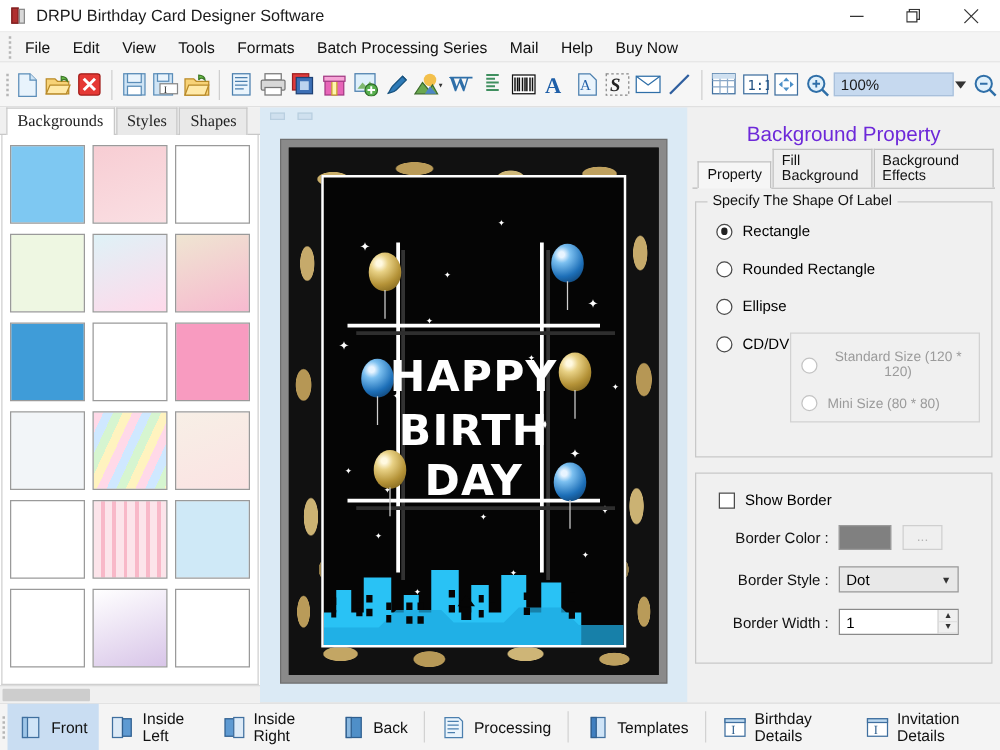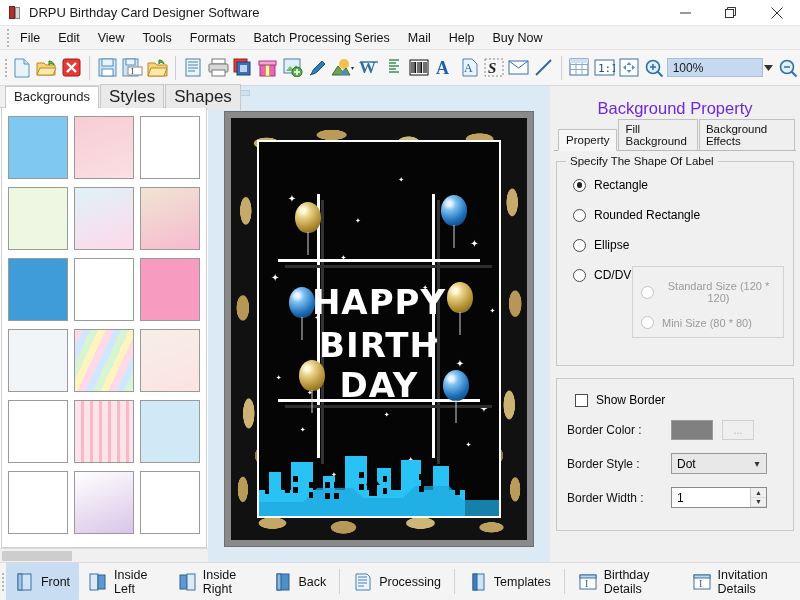--- a/index.html
+++ b/index.html
@@ -46,22 +46,22 @@
     width:108px; height:19px; background:#c6d9ef; border:1px solid #a9c0db;
     display:flex; align-items:center; padding-left:5px; font-size:12px; color:#1a1a1a;
   }
   .zoomarrow { width:14px; height:19px; display:flex; align-items:center; justify-content:center; }
 
   
   .body { flex:1; display:flex; min-height:0; background:#f0f0f0; }
 
   
   .leftpanel { width:208px; flex:none; display:flex; flex-direction:column; background:#ffffff; position:relative; }
-  .ltabs { display:flex; align-items:center; height:22px; padding-left:5px; background:#f0f0f0; flex:none; border-bottom:1px solid #c8c8c8; }
-  .ltab { padding:2px 8px 3px; font-size:17px; background:#e9e9e9; border:1px solid #c8c8c8; border-bottom:none; margin-right:1px; color:#222; }
+  .ltabs { display:flex; align-items:flex-start; height:22px; padding-left:5px; background:#f0f0f0; flex:none; border-bottom:1px solid #c8c8c8;font-family:Liberation Serif, serif; }
+  .ltab { padding:2px 8px 3px; font-size:13px; background:#e9e9e9; border:1px solid #c8c8c8; border-bottom:none; margin-right:1px; color:#222; }
   .ltab.active { background:#ffffff; border-bottom:1px solid #fff; margin-bottom:-1px; font-size:13px; padding-bottom:4px; }
   .thumbwrap { flex:1; overflow:hidden; background:#fff; border:1px solid #cfcfcf; border-top:none; margin:0 1px; }
   .thumbgrid { display:grid; grid-template-columns:repeat(3,1fr); gap:8px 6px; padding:8px 6px; }
   .thumb { height:63px; border:1px solid #9a9a9a; overflow:hidden; position:relative; background:#fff; }
   .hscroll { height:14px; background:#f0f0f0; border-top:1px solid #dcdcdc; display:flex; align-items:center; flex:none; }
   .hscroll .thumbbar { height:10px; width:70px; background:#cdcdcd; margin-left:2px; border-radius:1px;}
 
   
   .centerwrap { flex:1; min-width:0; display:flex; flex-direction:column; background:#dbeaf5; padding:2px; }
   .canvas-top { height:10px; background:#dbeaf5; display:flex; align-items:center; gap:10px; padding-left:6px; flex:none;}
@@ -133,21 +133,21 @@
   .group > .legend { position:absolute; top:-7px; left:9px; background:#f0f0f0; padding:0 4px; font-size:11.5px; color:#111; }
   .radio-row { display:flex; align-items:center; margin:8px 0 0 6px; font-size:12px; }
   .radio { width:13px; height:13px; border:1.4px solid #4a4a4a; border-radius:50%; margin-right:8px; background:#fff; position:relative; flex:none; }
   .radio.checked::after { content:""; position:absolute; left:2.6px; top:2.6px; width:5.5px; height:5.5px; border-radius:50%; background:#222; }
   .radio.dis { border-color:#c3c3c3; }
   .subgroup { border:1px solid #d2d2d2; background:#f0f0f0; position:absolute; right:9px; top:104px; width:152px; padding:6px 8px 8px; }
   .subgroup .radio-row { color:#9b9b9b; font-size:11px; margin:7px 0 0 0;text-align:center; }
   .chk-row { display:flex; align-items:center; font-size:12px; margin:4px 0 0 8px; }
   .chkbox { width:13px; height:13px; border:1.3px solid #4a4a4a; background:#fff; margin-right:8px; flex:none; }
   .fld-row { display:flex; align-items:center; margin-top:13px; }
-  .fld-label { width:104px; font-size:12px; padding-right:8px; color:#111; }
+  .fld-label { width:104px; text-align:right; font-size:12px; padding-right:8px; color:#111; }
   .swatch { width:42px; height:20px; border:1px solid #9a9a9a; background:#808080; }
   .dotsbtn { width:32px; height:20px; margin-left:9px; border:1px solid #cfcfcf; background:#efefef; color:#b5b5b5; font-size:11px; text-align:center; line-height:18px; }
   .combo { width:96px; height:21px; border:1px solid #9a9a9a; background:#e8e8e8; display:flex; align-items:center; padding-left:5px; font-size:12px; position:relative; }
   .combo .cv { flex:1; }
   .combo .carat { width:18px; text-align:center; color:#333; font-size:10px; }
   .spin { width:96px; height:21px; border:1px solid #8a8a8a; background:#fff; display:flex; align-items:center; padding-left:5px; font-size:12px; }
   .spin .sv { flex:1; }
   .spinbtns { width:16px; height:19px; display:flex; flex-direction:column; border-left:1px solid #c9c9c9; }
   .spinbtns div { flex:1; display:flex; align-items:center; justify-content:center; background:#f0f0f0; font-size:7px; color:#333; border-bottom:1px solid #dcdcdc; }
 

